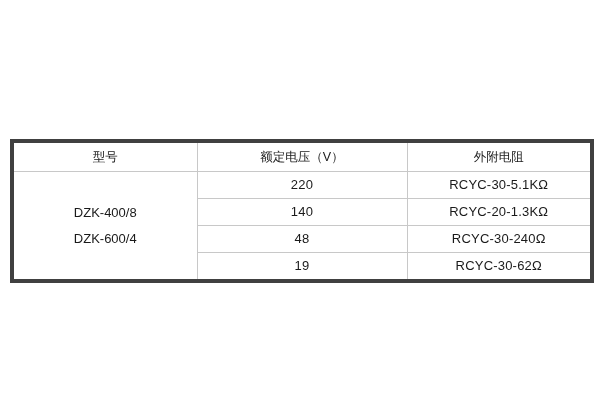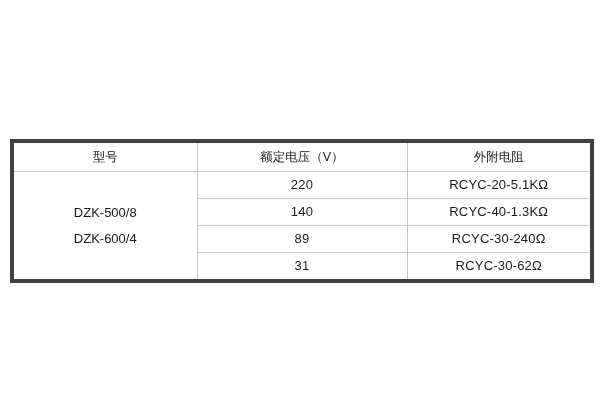--- a/index.html
+++ b/index.html
@@ -79,34 +79,34 @@
       <thead>
         <tr>
           <th>型号</th>
           <th>额定电压（V）</th>
           <th>外附电阻</th>
         </tr>
       </thead>
       <tbody>
         <tr>
           <td class="model-cell" rowspan="4">
-            <span class="model-line">DZK-500/8</span>
+            <span class="model-line">DZK-400/8</span>
             <span class="model-line">DZK-600/4</span>
           </td>
           <td class="voltage-cell">220</td>
-          <td class="resistor-cell">RCYC-20-5.1KΩ</td>
+          <td class="resistor-cell">RCYC-30-5.1KΩ</td>
         </tr>
         <tr>
           <td class="voltage-cell">140</td>
-          <td class="resistor-cell">RCYC-40-1.3KΩ</td>
+          <td class="resistor-cell">RCYC-20-1.3KΩ</td>
         </tr>
         <tr>
-          <td class="voltage-cell">89</td>
+          <td class="voltage-cell">48</td>
           <td class="resistor-cell">RCYC-30-240Ω</td>
         </tr>
         <tr>
-          <td class="voltage-cell">31</td>
+          <td class="voltage-cell">19</td>
           <td class="resistor-cell">RCYC-30-62Ω</td>
         </tr>
       </tbody>
     </table>
   </div>
 </div>
 
 </body></html>

